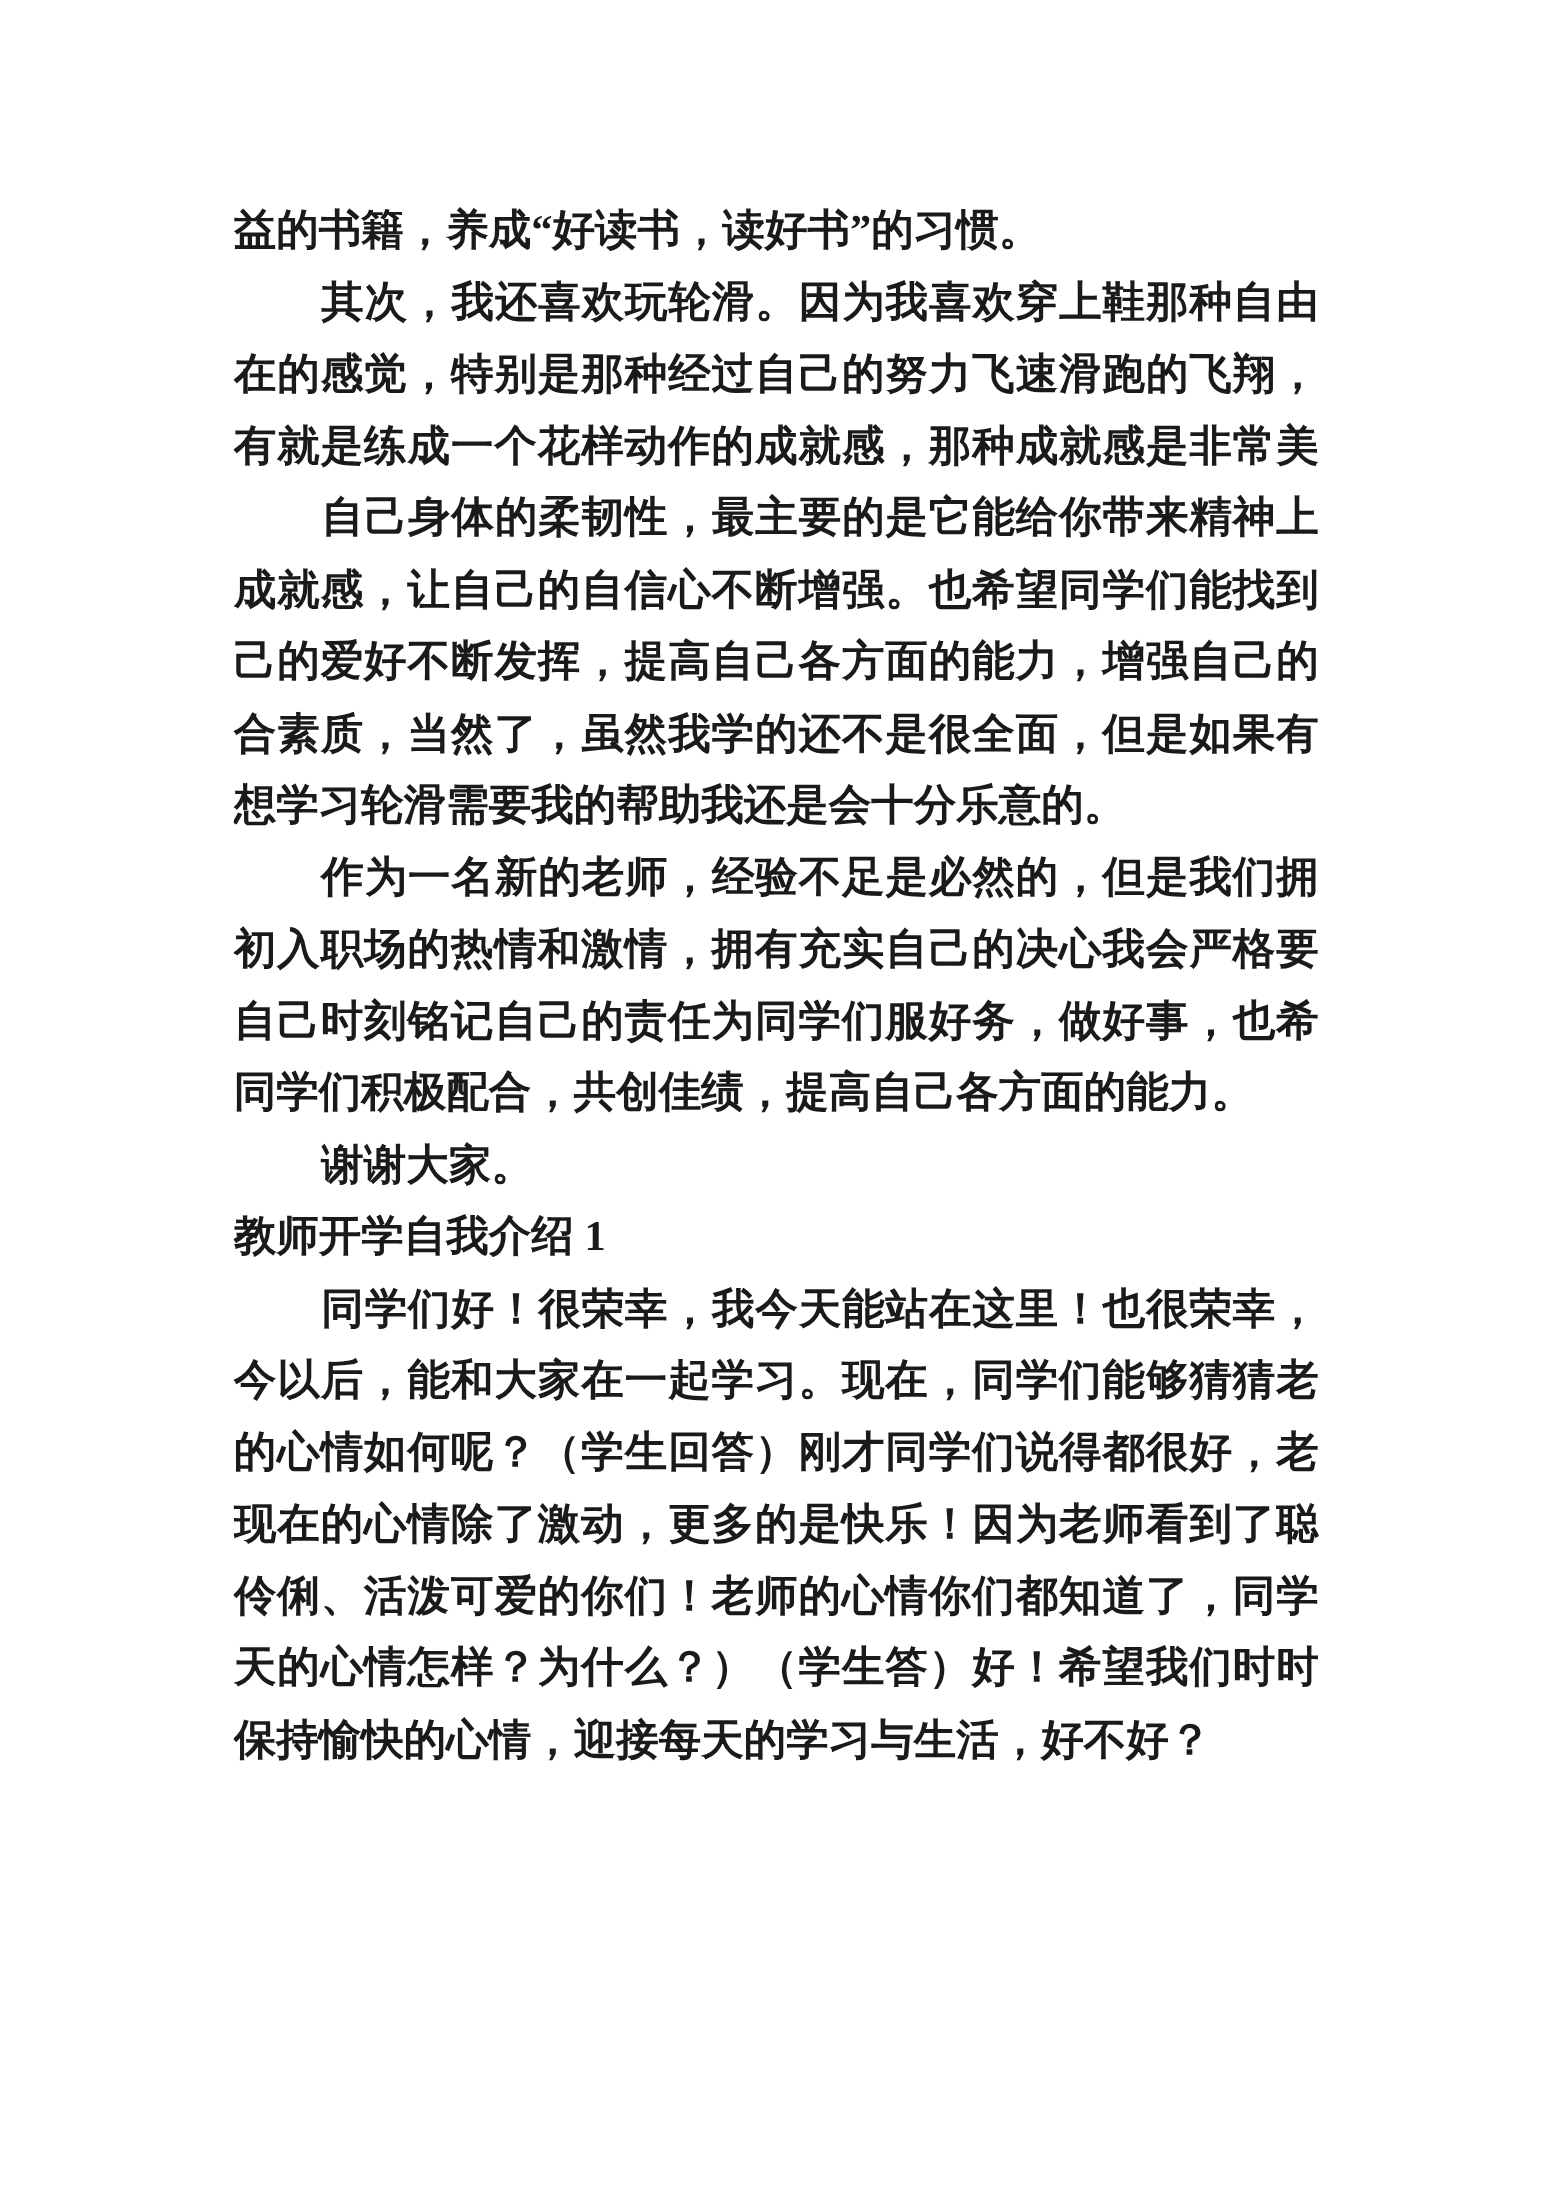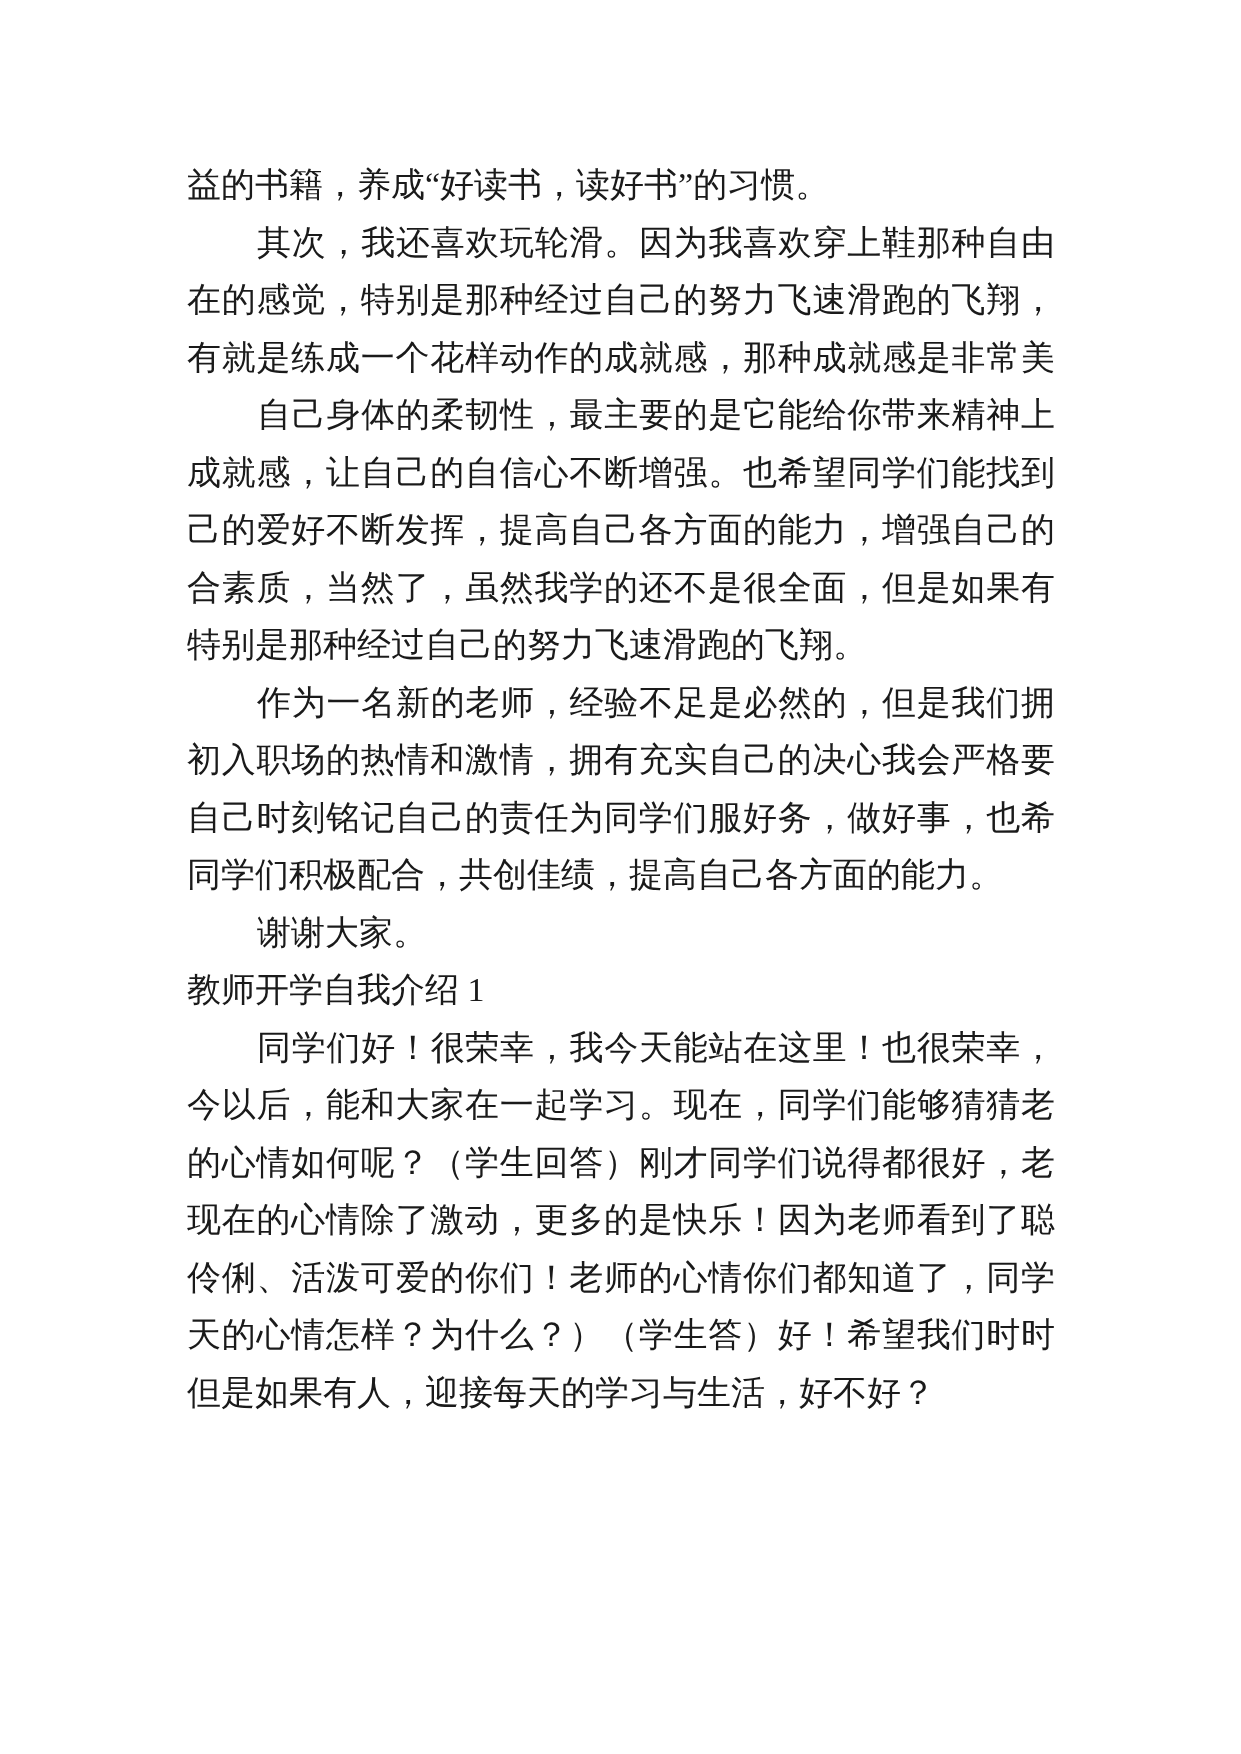--- a/index.html
+++ b/index.html
@@ -16,21 +16,21 @@
   }
   .text-block {
     position: absolute;
     left: 187px;
     top: 156px;
     width: 868px;
     font-family: "Liberation Serif", "DejaVu Serif", serif;
     font-size: 34px;
     line-height: 57.5px;
     color: #1a1a1a;
-    font-weight: 400;
+    font-weight: 700;
   }
   .line {
     height: 57.5px;
     overflow: hidden;
   }
   
   .line.fill {
     text-align: justify;
     text-align-last: justify;
     text-justify: inter-character;
@@ -46,28 +46,28 @@
 <div class="page">
   <main class="text-block">
     <div class="line">益的书籍，养成“好读书，读好书”的习惯。</div>
     <div class="line fill indent">其次，我还喜欢玩轮滑。因为我喜欢穿上鞋那种自由自</div>
     <div class="line fill">在的感觉，特别是那种经过自己的努力飞速滑跑的飞翔，还</div>
     <div class="line fill">有就是练成一个花样动作的成就感，那种成就感是非常美妙</div>
     <div class="line fill indent">自己身体的柔韧性，最主要的是它能给你带来精神上的</div>
     <div class="line fill">成就感，让自己的自信心不断增强。也希望同学们能找到自</div>
     <div class="line fill">己的爱好不断发挥，提高自己各方面的能力，增强自己的综</div>
     <div class="line fill">合素质，当然了，虽然我学的还不是很全面，但是如果有人</div>
-    <div class="line">特别是那种经过自己的努力飞速滑跑的飞翔。</div>
+    <div class="line">想学习轮滑需要我的帮助我还是会十分乐意的。</div>
     <div class="line fill indent">作为一名新的老师，经验不足是必然的，但是我们拥有</div>
     <div class="line fill">初入职场的热情和激情，拥有充实自己的决心我会严格要求</div>
     <div class="line fill">自己时刻铭记自己的责任为同学们服好务，做好事，也希望</div>
     <div class="line">同学们积极配合，共创佳绩，提高自己各方面的能力。</div>
     <div class="line indent">谢谢大家。</div>
     <div class="line">教师开学自我介绍 1</div>
     <div class="line fill indent">同学们好！很荣幸，我今天能站在这里！也很荣幸，从</div>
     <div class="line fill">今以后，能和大家在一起学习。现在，同学们能够猜猜老师</div>
     <div class="line fill">的心情如何呢？（学生回答）刚才同学们说得都很好，老师</div>
     <div class="line fill">现在的心情除了激动，更多的是快乐！因为老师看到了聪明</div>
     <div class="line fill">伶俐、活泼可爱的你们！老师的心情你们都知道了，同学们</div>
     <div class="line fill">天的心情怎样？为什么？）（学生答）好！希望我们时时能</div>
-    <div class="line">但是如果有人，迎接每天的学习与生活，好不好？</div>
+    <div class="line">保持愉快的心情，迎接每天的学习与生活，好不好？</div>
   </main>
 </div>
 
 </body></html>

